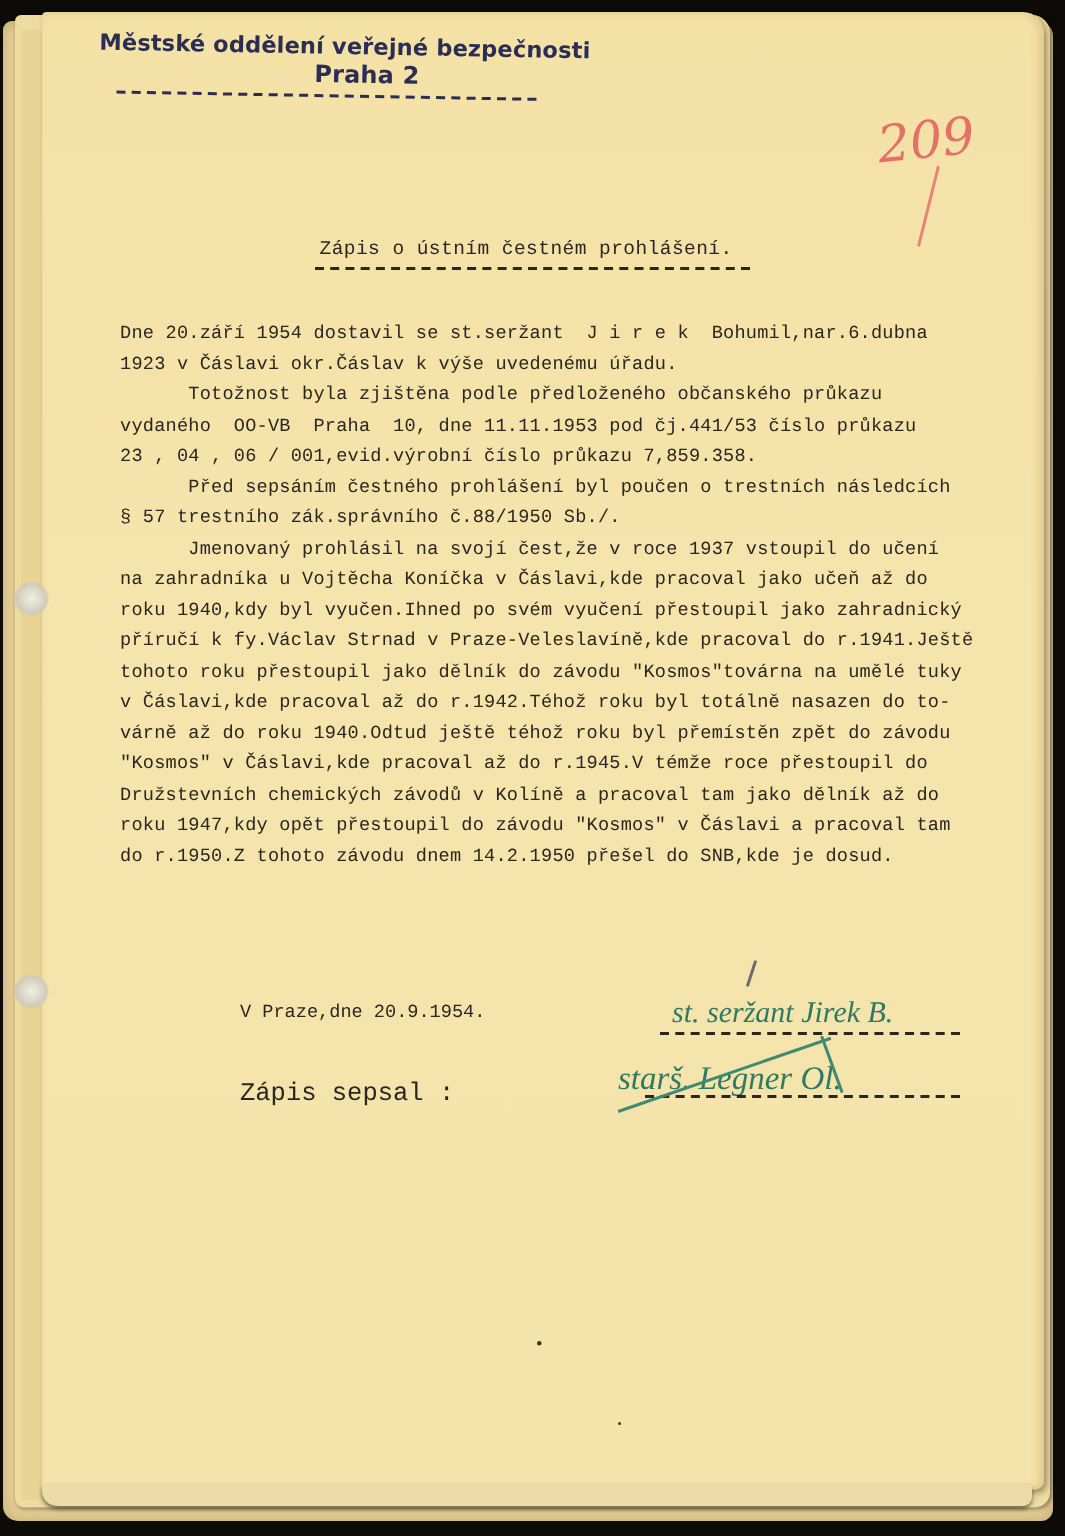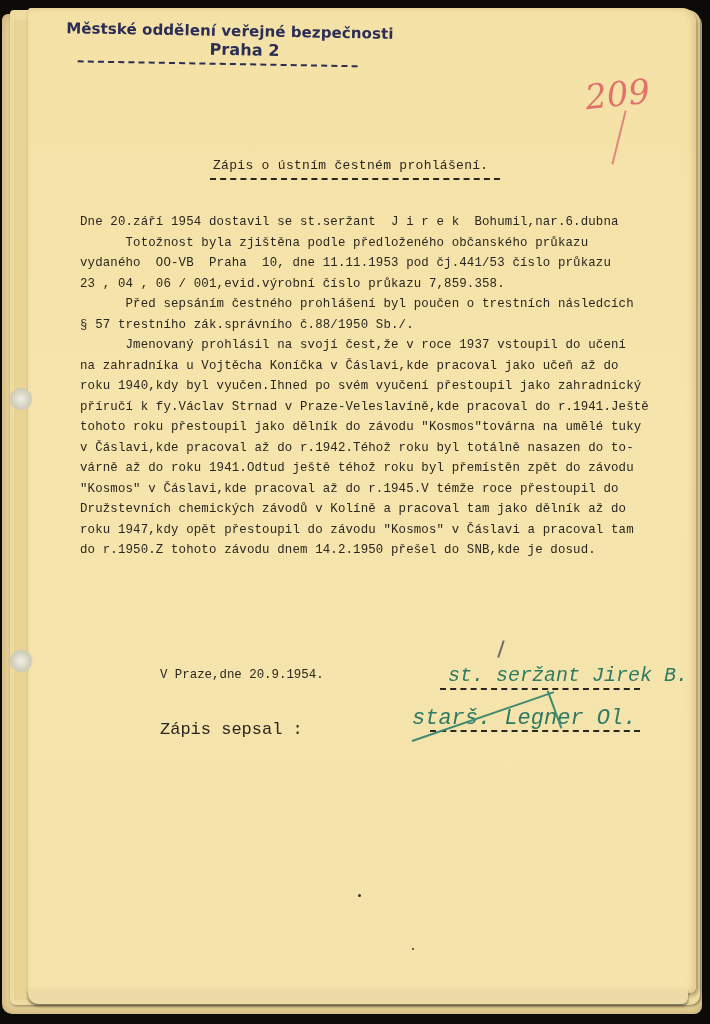--- a/index.html
+++ b/index.html
@@ -71,21 +71,21 @@
     }
     .recorded-by {
       position: absolute; left: 160px; top: 720px;
       font-size: 17px; color: #2a2620;
     }
     .sig-line {
       position: absolute; border-bottom: 2px dashed #2a2620;
     }
     .signature {
       position: absolute; color: #2f7a63;
-      font-family: Liberation Mono, monospace; font-style: italic; text-align: right;
+      font-family: Liberation Serif, serif; font-style: italic; text-align: right;
     }
     .sig1 { left: 448px; top: 664px; font-size: 20px; }
     .sig2 { left: 412px; top: 706px; font-size: 22px; }
     .green-stroke { position: absolute; background: #3f8a70; height: 1.5px; transform-origin: left center; }
     .pencil-mark { position: absolute; left: 500px; top: 640px; width: 2px; height: 18px; background: #6b6b6b; transform: rotate(18deg); }
     .fleck { position: absolute; width: 3px; height: 3px; background: #3d3426; border-radius: 50%; }
     .bottom-edge {
       position: absolute; left: 28px; top: 990px; width: 660px; height: 14px;
       background: #ecdba6; border-radius: 0 0 6px 10px;
       box-shadow: 0 2px 3px rgba(0,0,0,0.5);
@@ -110,32 +110,33 @@
 </div>
 
 <div class="folio">209</div>
 <div class="folio-tail"></div>
 
 <div class="doc-title">Zápis o ústním čestném prohlášení.</div>
 <div class="doc-title-rule"></div>
 
 <div class="body-text">
   <span class="ln">Dne 20.září 1954 dostavil se st.seržant  J i r e k  Bohumil,nar.6.dubna</span>
+  <span class="ln">1923 v Čáslavi okr.Čáslav k výše uvedenému úřadu.</span>
   <span class="ln">      Totožnost byla zjištěna podle předloženého občanského průkazu</span>
   <span class="ln">vydaného  OO-VB  Praha  10, dne 11.11.1953 pod čj.441/53 číslo průkazu</span>
   <span class="ln">23 , 04 , 06 / 001,evid.výrobní číslo průkazu 7,859.358.</span>
   <span class="ln">      Před sepsáním čestného prohlášení byl poučen o trestních následcích</span>
   <span class="ln">§ 57 trestního zák.správního č.88/1950 Sb./.</span>
   <span class="ln">      Jmenovaný prohlásil na svojí čest,že v roce 1937 vstoupil do učení</span>
   <span class="ln">na zahradníka u Vojtěcha Koníčka v Čáslavi,kde pracoval jako učeň až do</span>
   <span class="ln">roku 1940,kdy byl vyučen.Ihned po svém vyučení přestoupil jako zahradnický</span>
   <span class="ln">příručí k fy.Václav Strnad v Praze-Veleslavíně,kde pracoval do r.1941.Ještě</span>
   <span class="ln">tohoto roku přestoupil jako dělník do závodu "Kosmos"továrna na umělé tuky</span>
   <span class="ln">v Čáslavi,kde pracoval až do r.1942.Téhož roku byl totálně nasazen do to-</span>
-  <span class="ln">várně až do roku 1941.Odtud ještě téhož roku byl přemístěn zpět do závodu</span>
+  <span class="ln">várně až do roku 1940.Odtud ještě téhož roku byl přemístěn zpět do závodu</span>
   <span class="ln">"Kosmos" v Čáslavi,kde pracoval až do r.1945.V témže roce přestoupil do</span>
   <span class="ln">Družstevních chemických závodů v Kolíně a pracoval tam jako dělník až do</span>
   <span class="ln">roku 1947,kdy opět přestoupil do závodu "Kosmos" v Čáslavi a pracoval tam</span>
   <span class="ln">do r.1950.Z tohoto závodu dnem 14.2.1950 přešel do SNB,kde je dosud.</span>
 </div>
 
 <div class="place-date">V Praze,dne 20.9.1954.</div>
 <div class="recorded-by">Zápis sepsal :</div>
 
 <div class="pencil-mark"></div>

